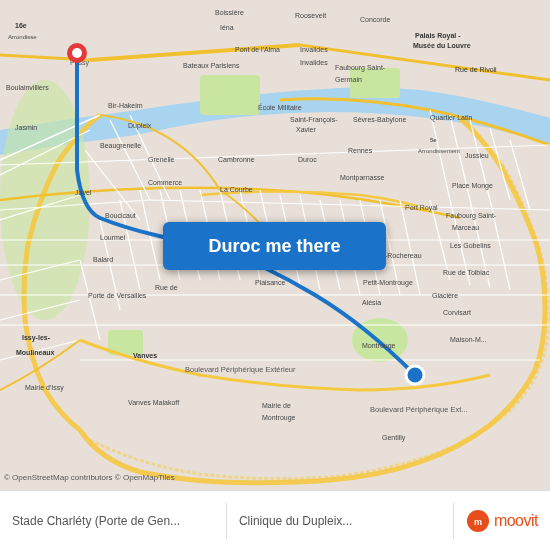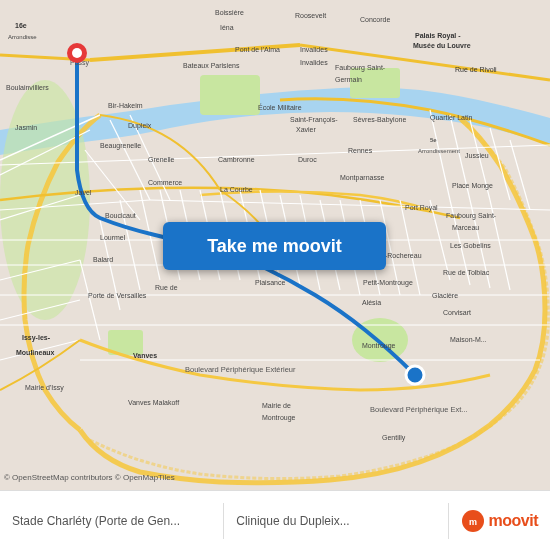--- a/index.html
+++ b/index.html
@@ -100,21 +100,21 @@
       flex-shrink: 0;
     }
 
     .moovit-icon {
       width: 24px;
       height: 24px;
     }
 
     .moovit-text {
       font-size: 16px;
-      font-weight: bold;
+      font-weight: normal;
       color: #e84e1b;
       letter-spacing: -0.5px;
     }
   </style>
 </head>
 <body>
 
 <div id="app">
 
   <div id="map-container">
@@ -276,21 +276,21 @@
       <g transform="translate(66, 42)">
         <circle cx="11" cy="11" r="10" fill="#e63939"></circle>
         <circle cx="11" cy="11" r="5" fill="white"></circle>
       </g>
 
       <circle cx="415" cy="375" r="9" fill="#1a73c8" stroke="white" stroke-width="3"></circle>
 
       <text x="4" y="480" font-size="8" fill="#555" font-family="Arial">© OpenStreetMap contributors © OpenMapTiles</text>
     </svg>
 
-    <button id="take-me-there-btn">Take me moovit</button>
+    <button id="take-me-there-btn">Duroc me there</button>
 
   </div>
 
   <div id="bottom-bar">
 
     <div class="route-endpoint">
       <span class="label">Stade Charléty (Porte de Gen...</span>
     </div>
 
     <div class="route-divider"></div>

